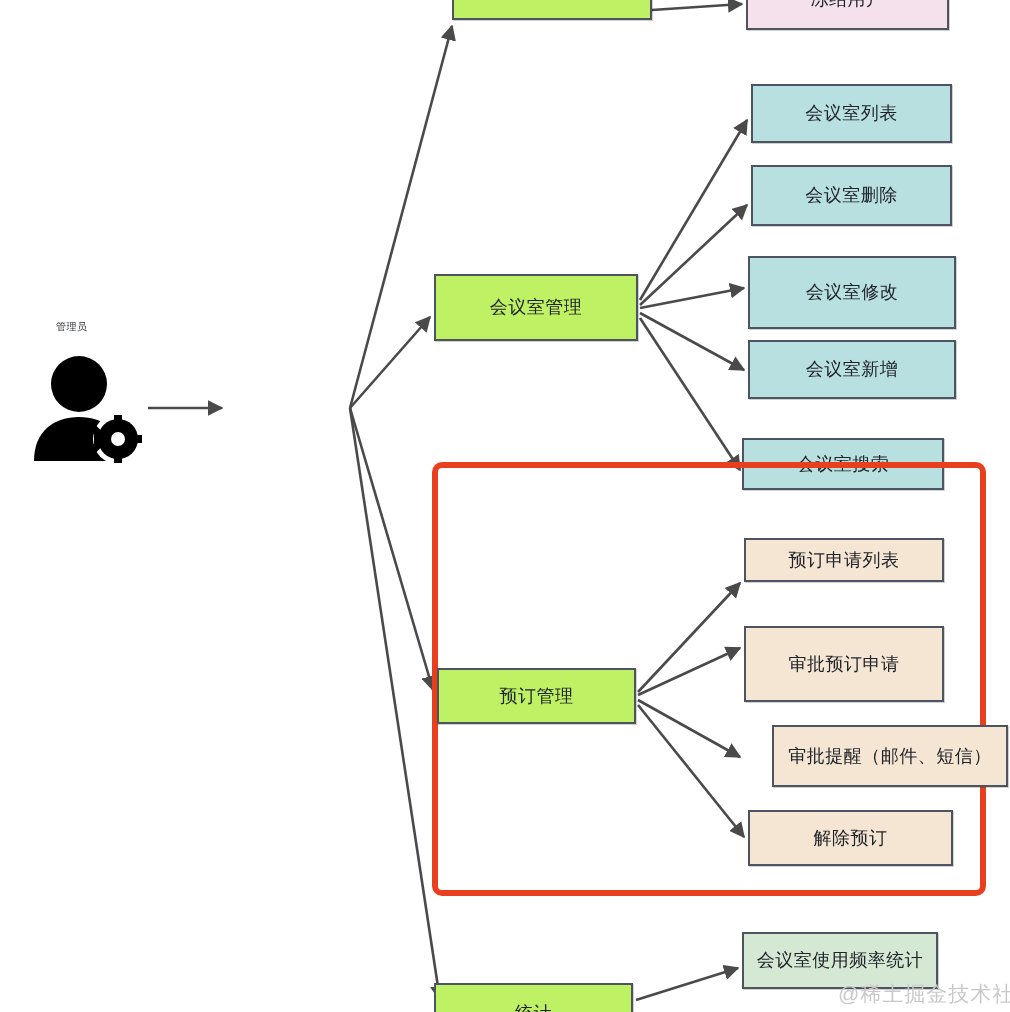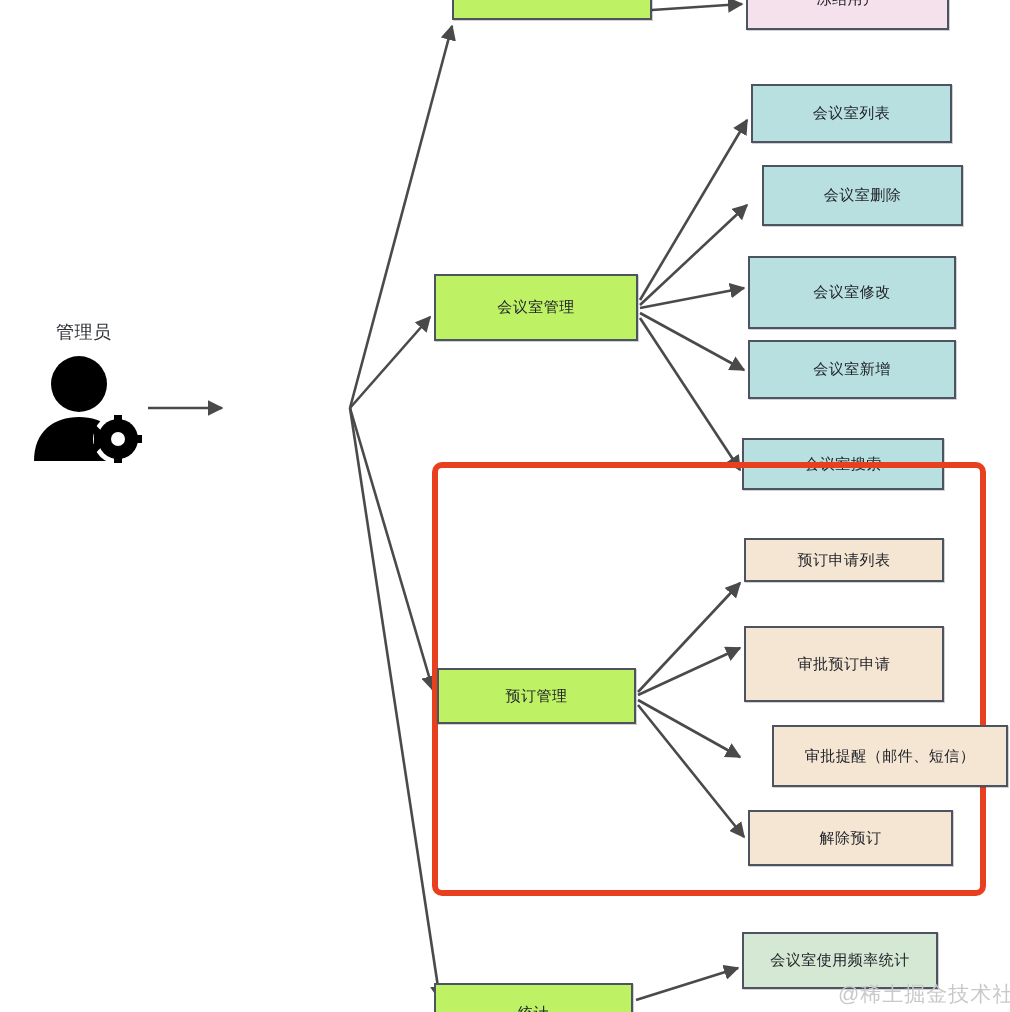--- a/index.html
+++ b/index.html
@@ -27,34 +27,34 @@
   }
   .node {
     position: absolute;
     box-sizing: border-box;
     border: 2px solid #4d5360;
     display: flex;
     align-items: center;
     justify-content: center;
     text-align: center;
     color: #20232a;
-    font-size: 15px;
+    font-size: 18px;
     line-height: 1.25;
     letter-spacing: 0.5px;
     box-shadow: 1px 1px 0 rgba(0,0,0,0.18);
   }
   .n-green  { background: #d5e8d4; }
   .n-purple { background: #bef264; }
   .n-teal   { background: #b9e0e0; }
   .n-beige  { background: #f5e6d3; }
   .n-pink   { background: #f4e1ec; }
 
   .actor-label {
     position: absolute;
-    font-size: 18px;
+    font-size: 10px;
     color: #2b2f36;
     letter-spacing: 0.5px;
     white-space: nowrap;
   }
   .actor-icon {
     position: absolute;
   }
   .highlight-box {
     position: absolute;
     box-sizing: border-box;
@@ -127,21 +127,21 @@
   </div>
 
   <div class="node n-purple" style="left:434px; top:274px; width:204px; height:67px;">
     <span>会议室管理</span>
   </div>
 
   <div class="node n-teal" style="left:751px; top:84px; width:201px; height:59px;">
     <span>会议室列表</span>
   </div>
 
-  <div class="node n-teal" style="left:751px; top:165px; width:201px; height:61px;margin-left:11px;">
+  <div class="node n-teal" style="left:751px; top:165px; width:201px; height:61px;">
     <span>会议室删除</span>
   </div>
 
   <div class="node n-teal" style="left:748px; top:256px; width:208px; height:73px;">
     <span>会议室修改</span>
   </div>
 
   <div class="node n-teal" style="left:748px; top:340px; width:208px; height:59px;">
     <span>会议室新增</span>
   </div>

